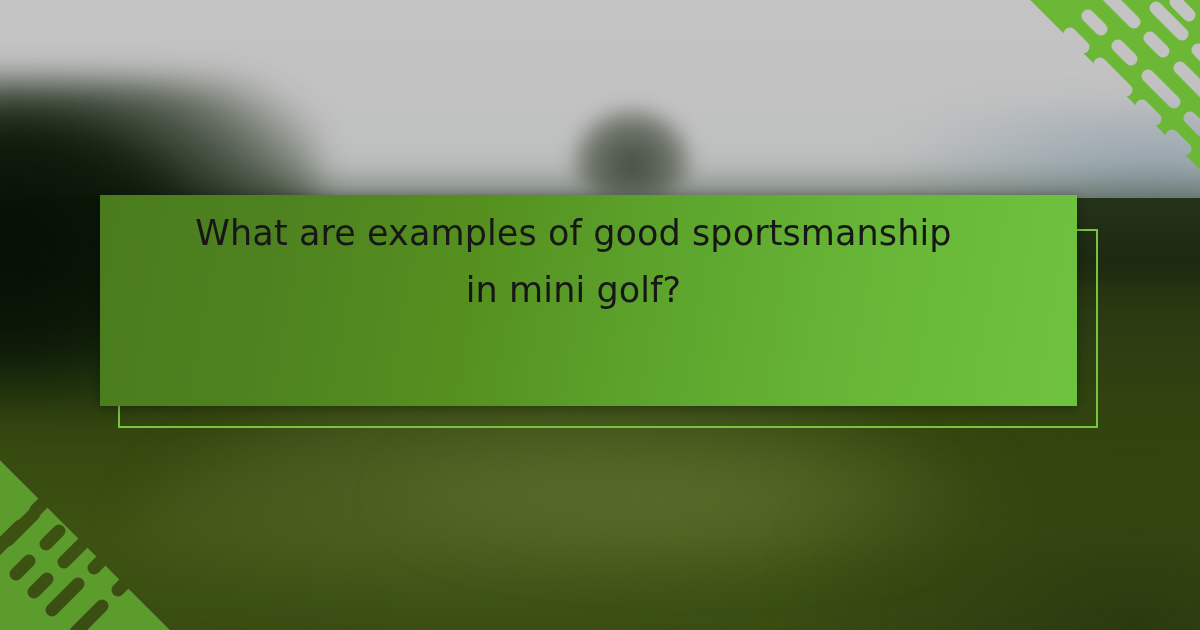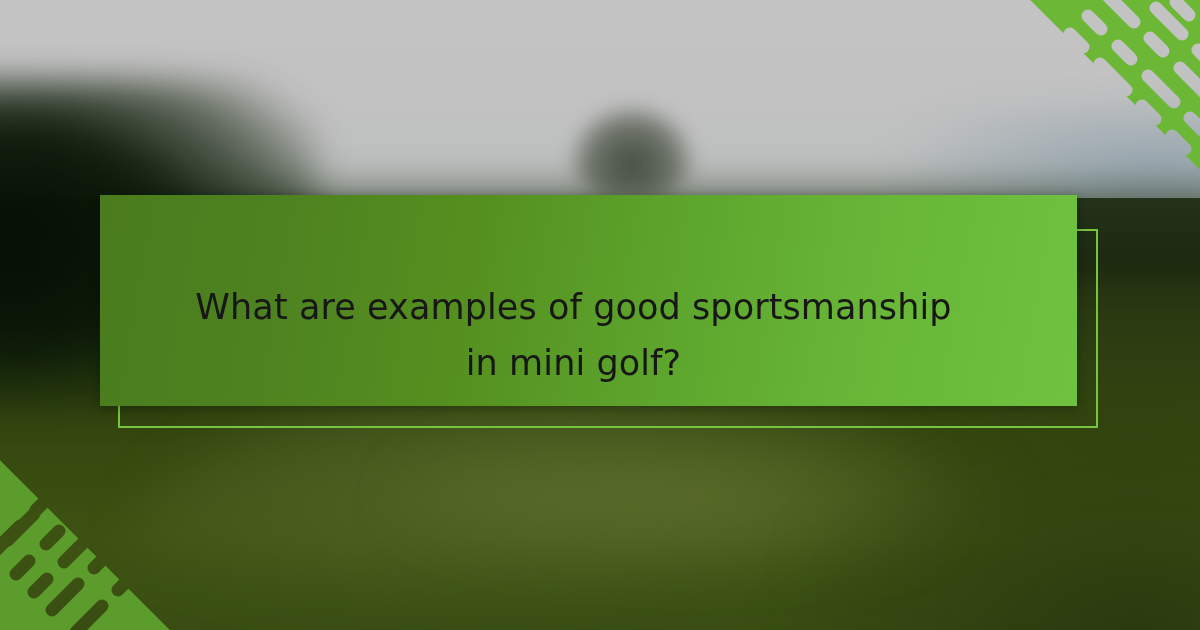--- a/index.html
+++ b/index.html
@@ -171,21 +171,21 @@
     background: linear-gradient(100deg,
         #4a7c1d 0%,
         #4e8220 18%,
         #55901f 38%,
         #5da52d 58%,
         #67b536 76%,
         #6cbd3c 90%,
         #6fc23f 100%);
     box-shadow: 0 2px 10px rgba(0,0,0,0.30);
     display: flex;
-    align-items: flex-end;
+    align-items: flex-start;
     justify-content: center;
     box-sizing: border-box;
     padding: 10px 108px 14px 78px;
   }
   .qcard-text {
     margin: 0;
     text-align: center;
     color: #171717;
     font-size: 35px;
     font-weight: 400;

